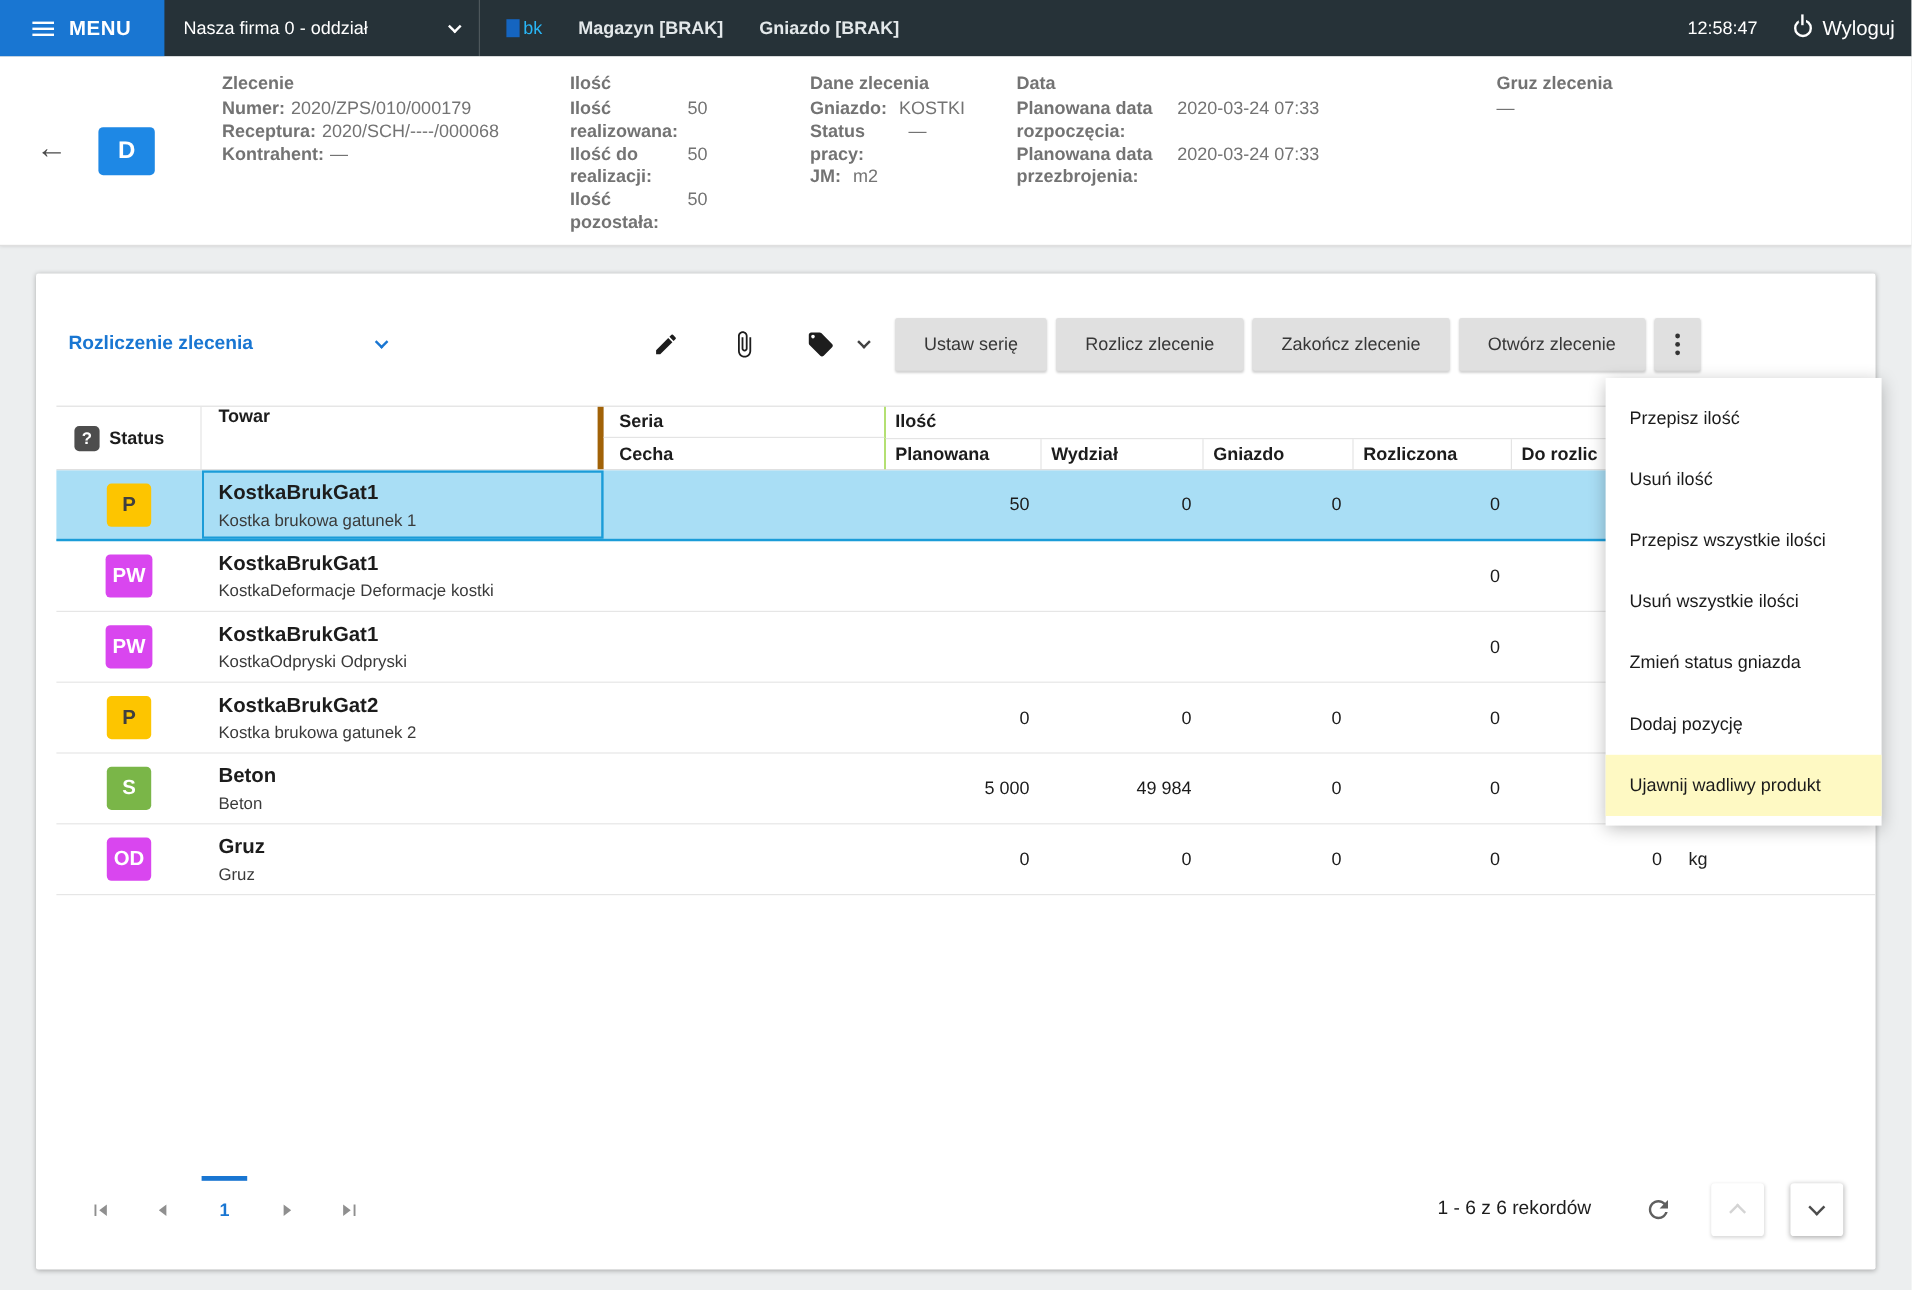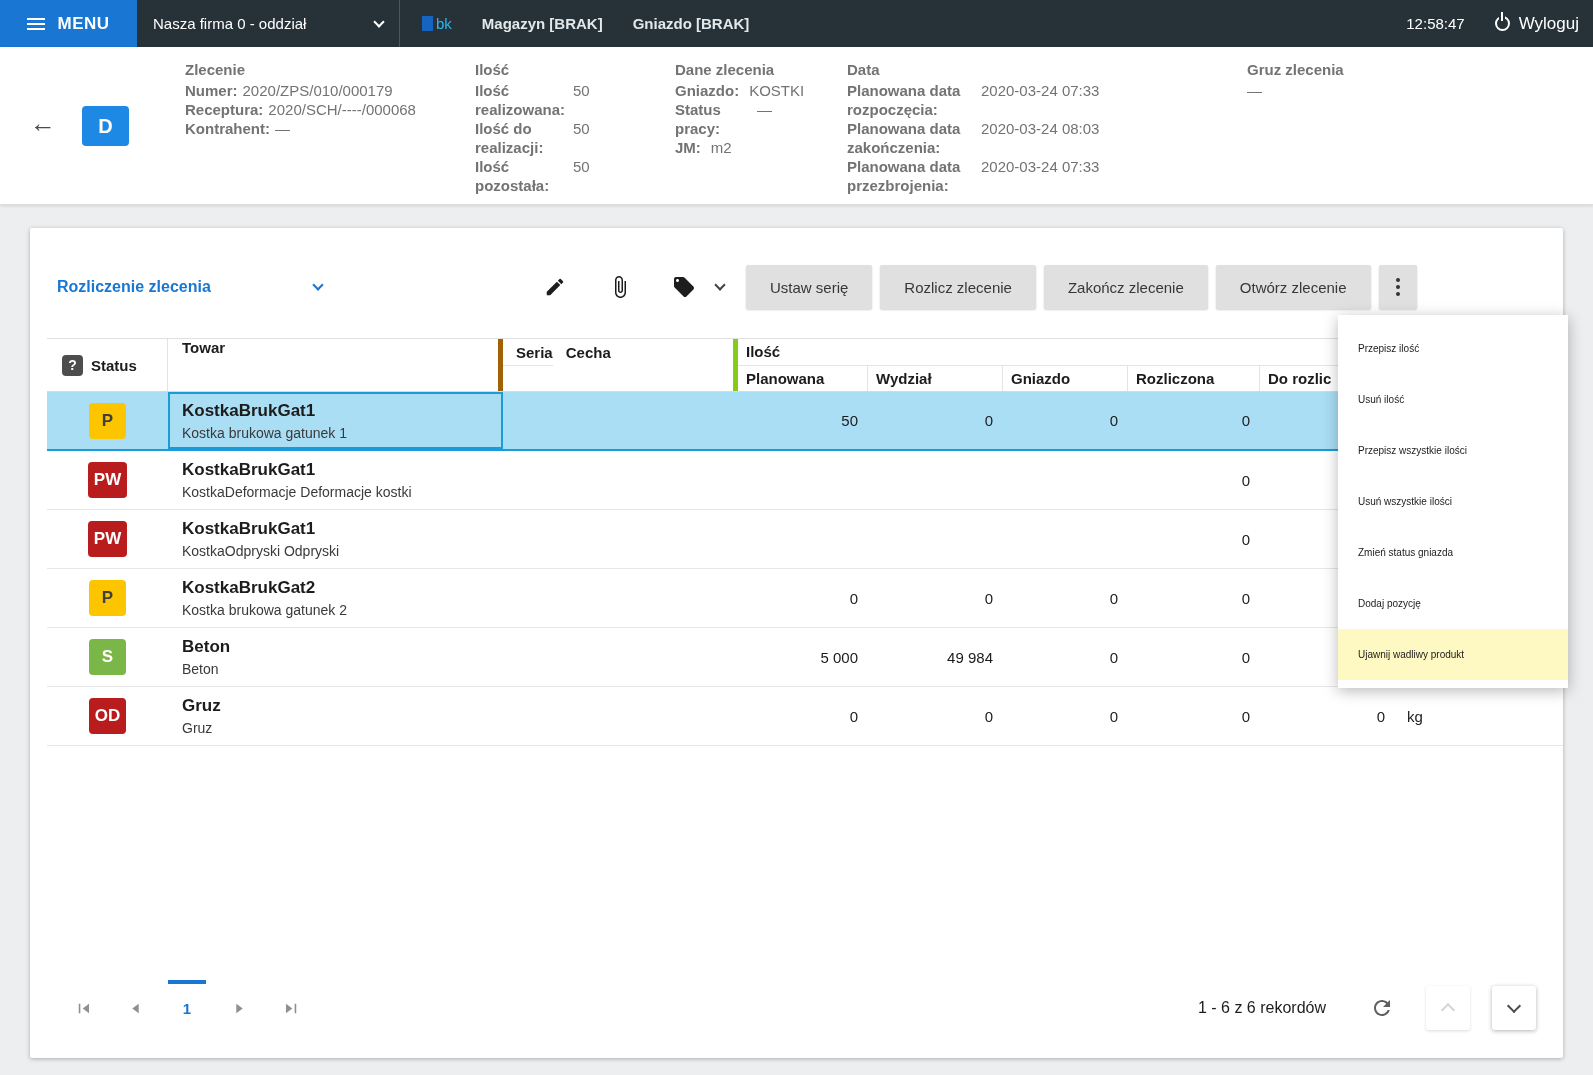--- a/index.html
+++ b/index.html
@@ -57,35 +57,35 @@
   .btn{height:44px;background:#e0e0e0;border:none;border-radius:2px;padding:0 24px;font-size:15px;font-weight:500;color:#373737;font-family:inherit;cursor:pointer;box-shadow:0 1px 2px rgba(0,0,0,.18);white-space:nowrap}
   .btn-dots{width:38px;height:44px;background:#e0e0e0;border-radius:2px;display:flex;align-items:center;justify-content:center;cursor:pointer;box-shadow:0 1px 2px rgba(0,0,0,.18)}
   .dots{width:4px;height:4px;border-radius:50%;background:#333;box-shadow:0 -7px 0 #333,0 7px 0 #333}
 
   
   .table{margin:29px 0 0 17px;width:1516px;font-size:15px}
   .thead{display:flex;border-top:1px solid #e0e0e0;border-bottom:1px solid #d9d9d9;height:54px;font-weight:bold;color:#1c1c1c}
   .th-status{width:121px;display:flex;align-items:center;padding-left:15px;gap:8px;border-right:1px solid #e4e4e4;cursor:pointer}
   .qicon{width:21px;height:21px;background:#4d4d4d;border-radius:4px;color:#fff;font-size:14px;font-weight:bold;display:flex;align-items:center;justify-content:center}
   .th-towar{width:335px;display:flex;padding-left:14px;border-right:5px solid #a16207;cursor:pointer}
-  .th-seria{width:235px;border-right:5px solid #84cc16;display:flex;flex-direction:row}
+  .th-seria{width:235px;border-right:1px solid #84cc16;display:flex;flex-direction:column}
   .th-seria .half{height:27px;display:flex;align-items:center;padding-left:13px;cursor:pointer}
   .th-seria .half:first-child{border-bottom:1px solid #e4e4e4}
   .th-group{flex:1;display:flex;flex-direction:column}
   .glabel{height:27px;display:flex;align-items:center;padding-left:8px;border-bottom:1px solid #e4e4e4}
   .subrow{display:flex;height:26px}
   .sub{display:flex;align-items:center;padding-left:8px;border-right:1px solid #e4e4e4;cursor:pointer}
   .s-plan{width:130px}.s-wydz{width:135px}.s-gn{width:125px}.s-roz{width:132px}.s-dor{width:135px}
   .s-jm{flex:1;border-right:none}
   .tbody{}
   .trow{display:grid;grid-template-columns:121px 335px 235px 130px 135px 125px 132px 135px 65px 1fr;height:59px;border-bottom:1px solid #e6e6e6;align-items:center;cursor:pointer}
   .c-status{display:flex;justify-content:center}
   .badge{min-width:37px;height:36px;padding:0 6px;border-radius:4px;display:flex;align-items:center;justify-content:center;font-weight:bold;font-size:17px}
   .badge.yellow{background:#fdc500;color:#3f3f3f}
-  .badge.red{background:#b91c1c;color:#fff}
+  .badge.red{background:#d946ef;color:#fff}
   .badge.green{background:#7ab648;color:#fff}
   .c-towar{height:100%;display:flex;flex-direction:column;justify-content:center;padding-left:14px}
   .t-name{font-size:17px;font-weight:bold;color:#1c1c1c;line-height:22px}
   .t-sub{font-size:14px;color:#3a3a3a;line-height:18px;margin-top:2px}
   .num{text-align:right;padding-right:10px;color:#1c1c1c}
   .c-jm{padding-left:12px}
   .trow.selected{background:#a9def5;border-bottom:2px solid #1b9cd8}
   .trow.selected .c-towar{box-shadow:inset 0 0 0 2px #1b9cd8}
 
   
@@ -99,21 +99,21 @@
   .pg-refresh{margin-right:32px;cursor:pointer;display:flex;align-items:center}
   .pg-refresh svg{fill:#5f5f5f}
   .scroll-btn{width:44px;height:44px;background:#fff;border-radius:3px;display:flex;align-items:center;justify-content:center;cursor:pointer;box-shadow:0 1px 4px rgba(0,0,0,.3)}
   .scroll-up{margin-right:22px;box-shadow:0 1px 3px rgba(0,0,0,.15)}
   .scroll-up .chev{color:#d4d4d4}
   .scroll-down .chev{color:#4c4c4c}
   .scroll-btn .chev{width:10px;height:10px}
 
   
   .context-menu{position:absolute;left:1338px;top:315px;width:230px;background:#fff;box-shadow:0 3px 14px rgba(0,0,0,.28);padding:8px 0;z-index:60}
-  .menu-item{height:51px;display:flex;align-items:center;padding:0 20px;font-size:10px;color:#1b1b1b;cursor:pointer;white-space:nowrap}
+  .menu-item{height:51px;display:flex;align-items:center;padding:0 20px;font-size:15px;color:#1b1b1b;cursor:pointer;white-space:nowrap}
   .menu-item.highlighted{background:#fef9c3}
 </style>
 </head>
 <body>
 
 <div class="topbar">
   <div class="menu-btn">
     <span class="burger"></span>
     <span>MENU</span>
   </div>
@@ -185,24 +185,20 @@
         <span class="lbl">JM:</span>
         <span class="val">m2</span>
       </div>
   </div>
 
   <div class="hcol col-data">
     <div class="title">Data</div>
     <div class="grid-row">
         <span class="lbl">Planowana data rozpoczęcia:</span>
         <span>2020-03-24 07:33</span>
-      </div>
-    <div class="grid-row">
-        <span class="lbl">Planowana data zakończenia:</span>
-        <span>2020-03-24 08:03</span>
       </div>
     <div class="grid-row">
         <span class="lbl">Planowana data przezbrojenia:</span>
         <span>2020-03-24 07:33</span>
       </div>
   </div>
 
   <div class="hcol col-opis">
     <div class="title">Gruz zlecenia</div>
     <div>—</div>

